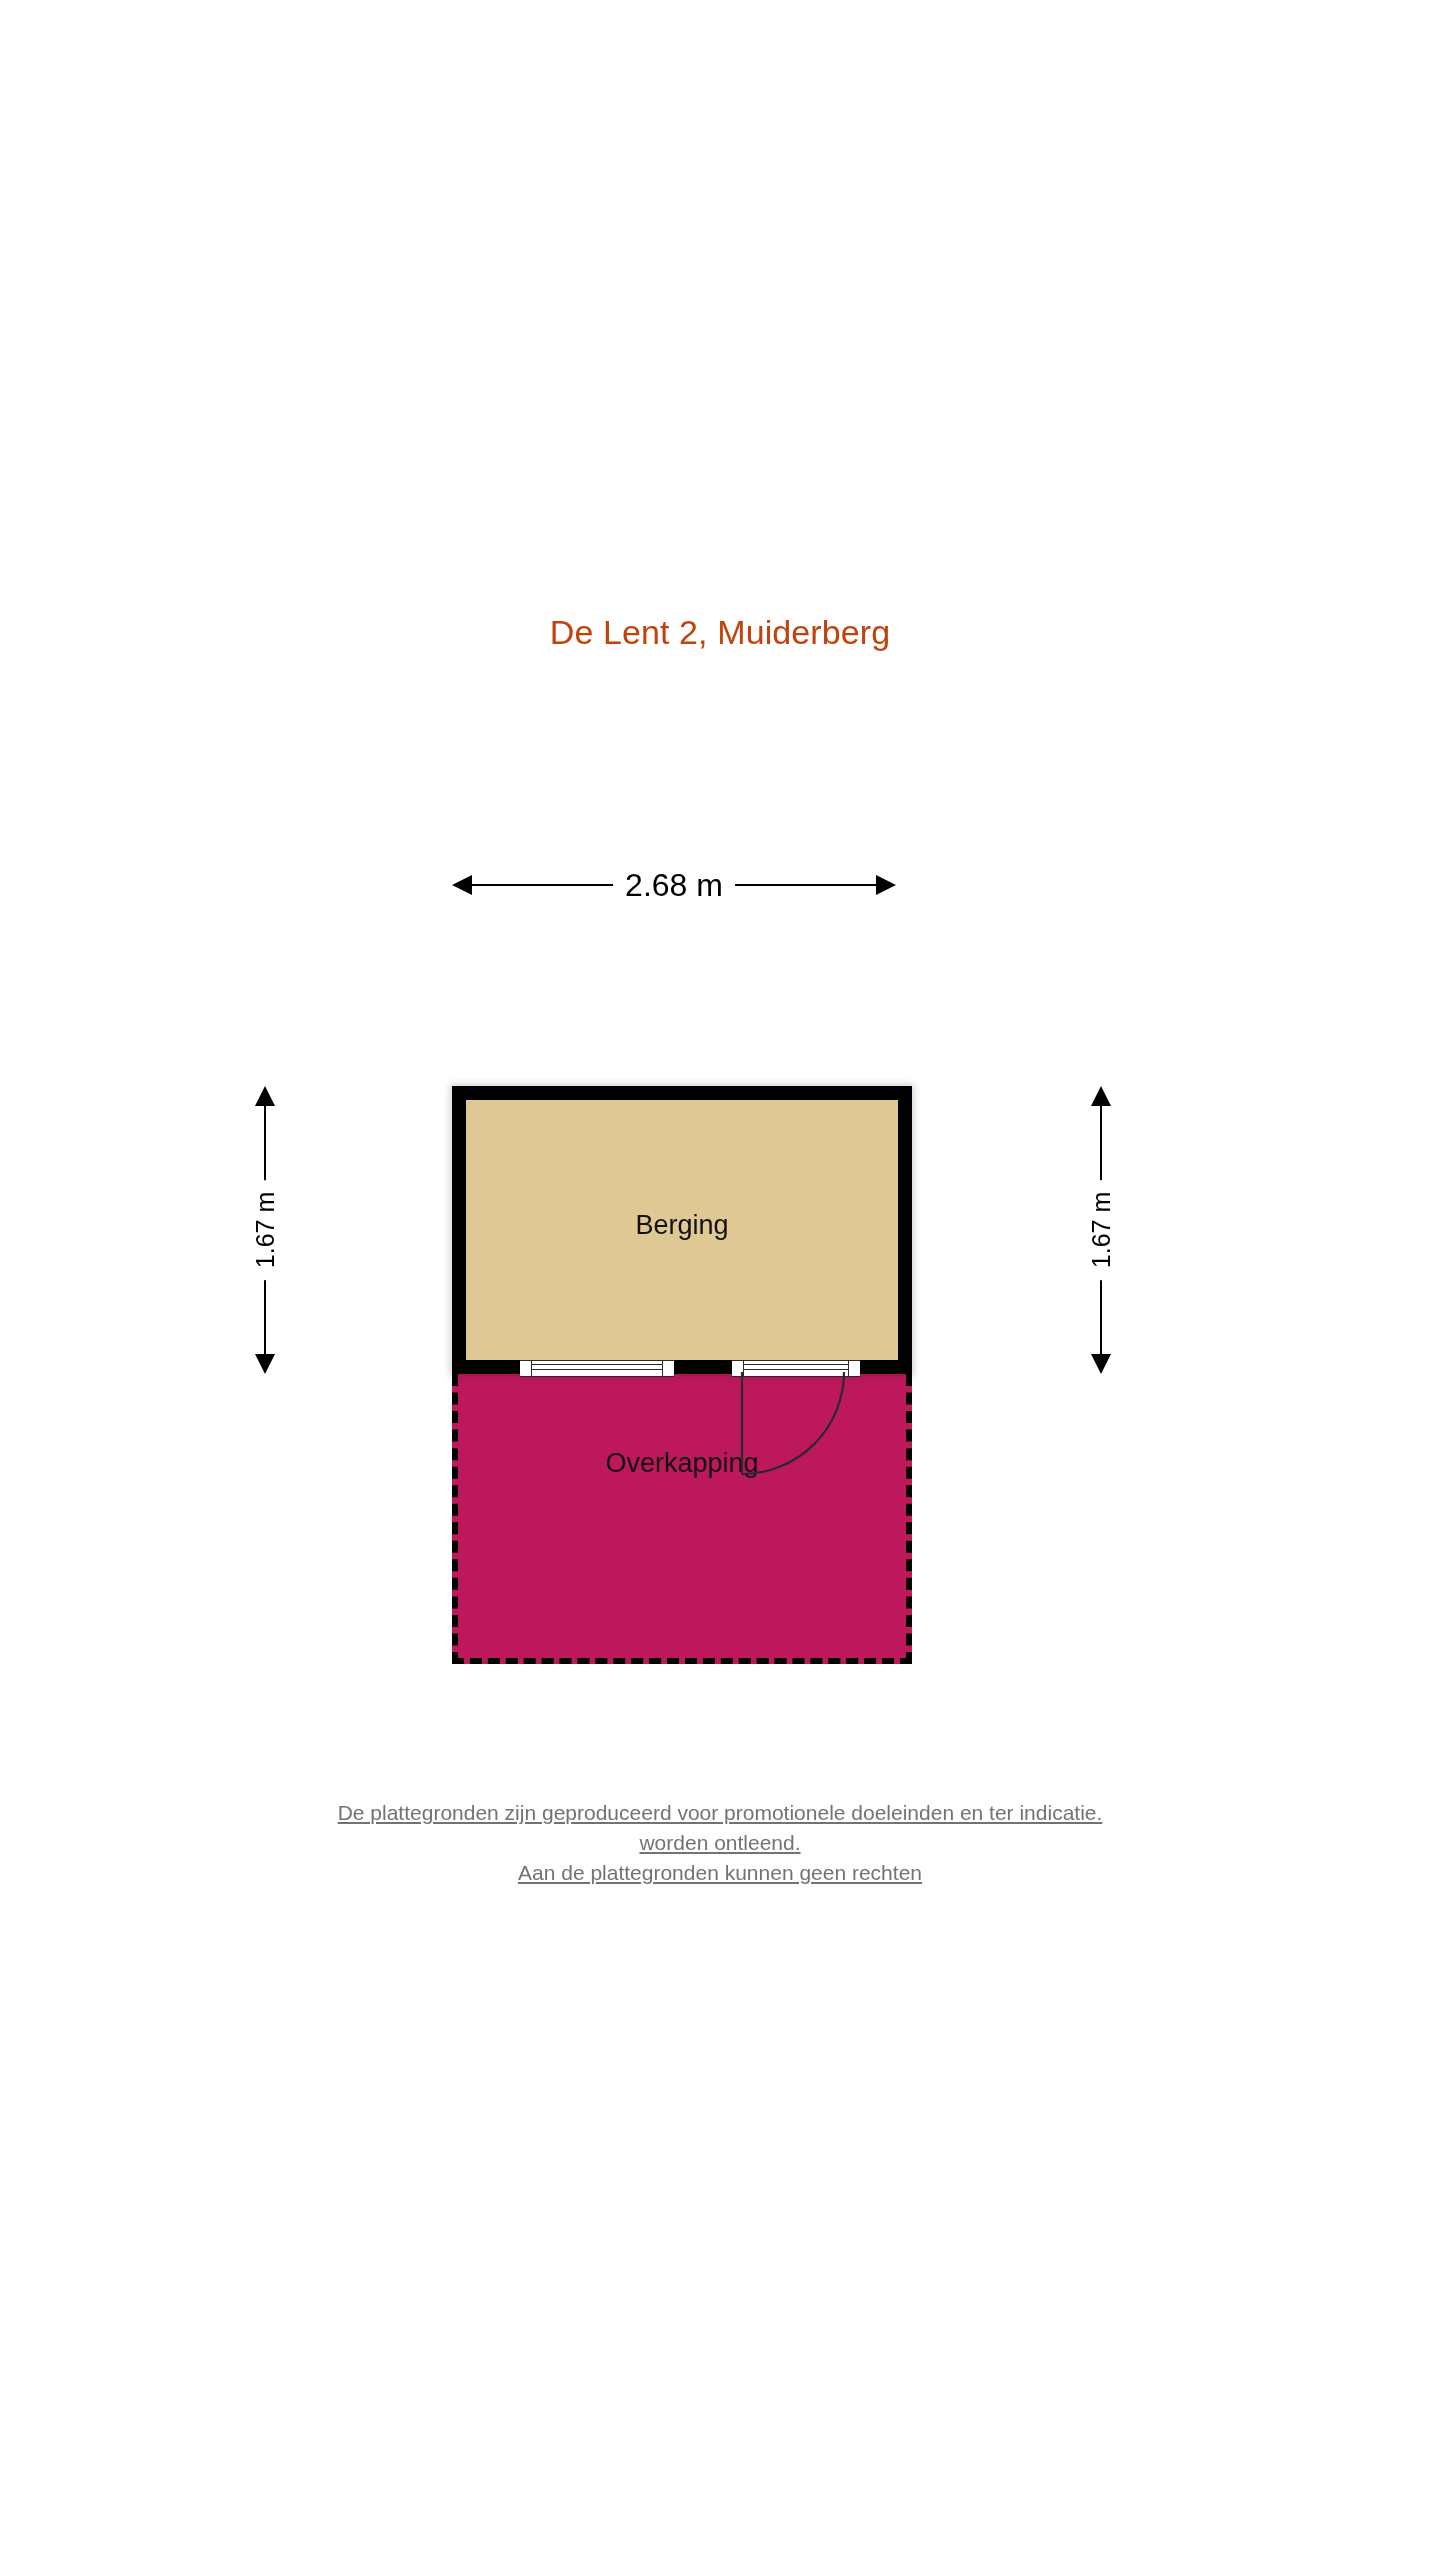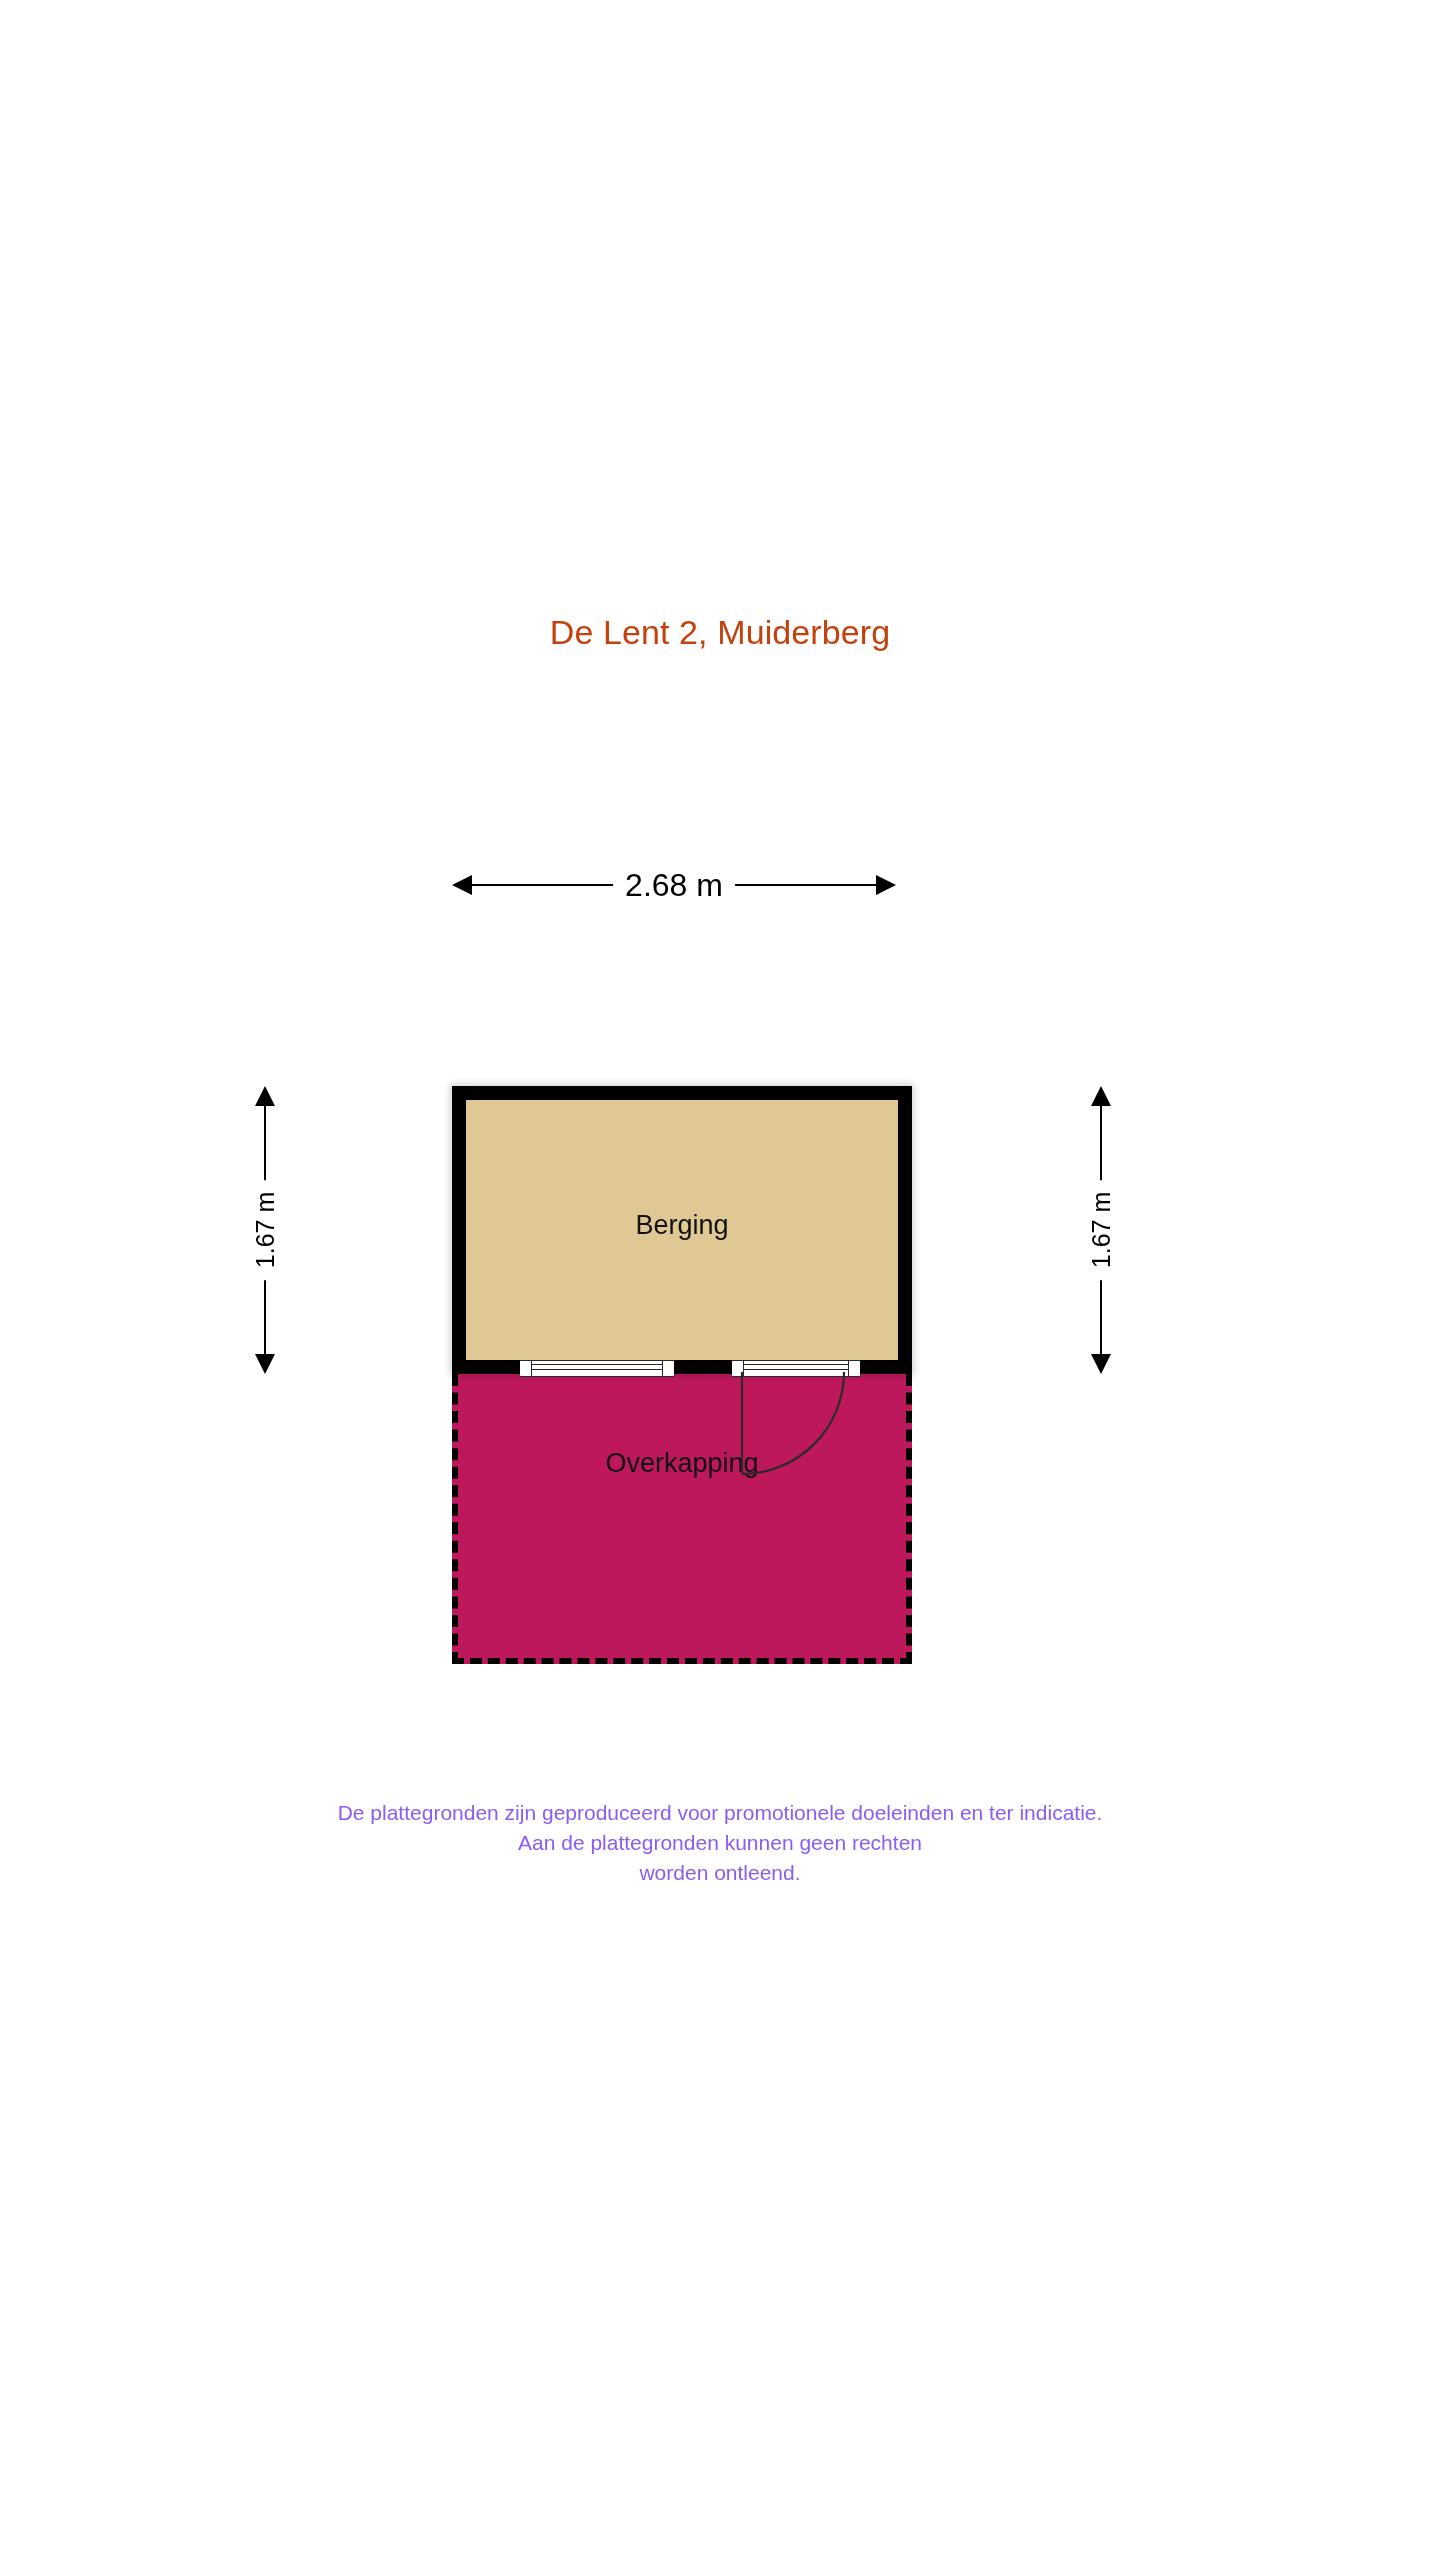--- a/index.html
+++ b/index.html
@@ -259,21 +259,22 @@
   #disclaimer {
     position: absolute;
     left: 0;
     top: 1798px;
     width: 1440px;
     text-align: center;
   }
   #disclaimer .disclaimer-line {
     font-size: 21px;
     line-height: 30px;
-    color: #8b5cf6;
+    color: #737373;
+    text-decoration: underline;
   }
 </style>
 </head>
 <body>
 
 <div id="title-block">
   <div class="title-line">De Lent 2, Muiderberg</div>
 </div>
 
 <div id="dim-top">
@@ -318,15 +319,15 @@
 
   <svg id="door-swing" viewBox="0 0 150 110">
     <path d="M 20 0 L 20 102" fill="none" stroke="#2a2a2a" stroke-width="2.2"></path>
     <path d="M 20 102 A 102 102 0 0 0 122 0" fill="none" stroke="#2a2a2a" stroke-width="2.2"></path>
   </svg>
 
 </div>
 
 <div id="disclaimer">
   <div class="disclaimer-line">De plattegronden zijn geproduceerd voor promotionele doeleinden en ter indicatie.</div>
+  <div class="disclaimer-line">worden ontleend.</div>
   <div class="disclaimer-line">Aan de plattegronden kunnen geen rechten</div>
-  <div class="disclaimer-line">worden ontleend.</div>
 </div>
 
 </body></html>

